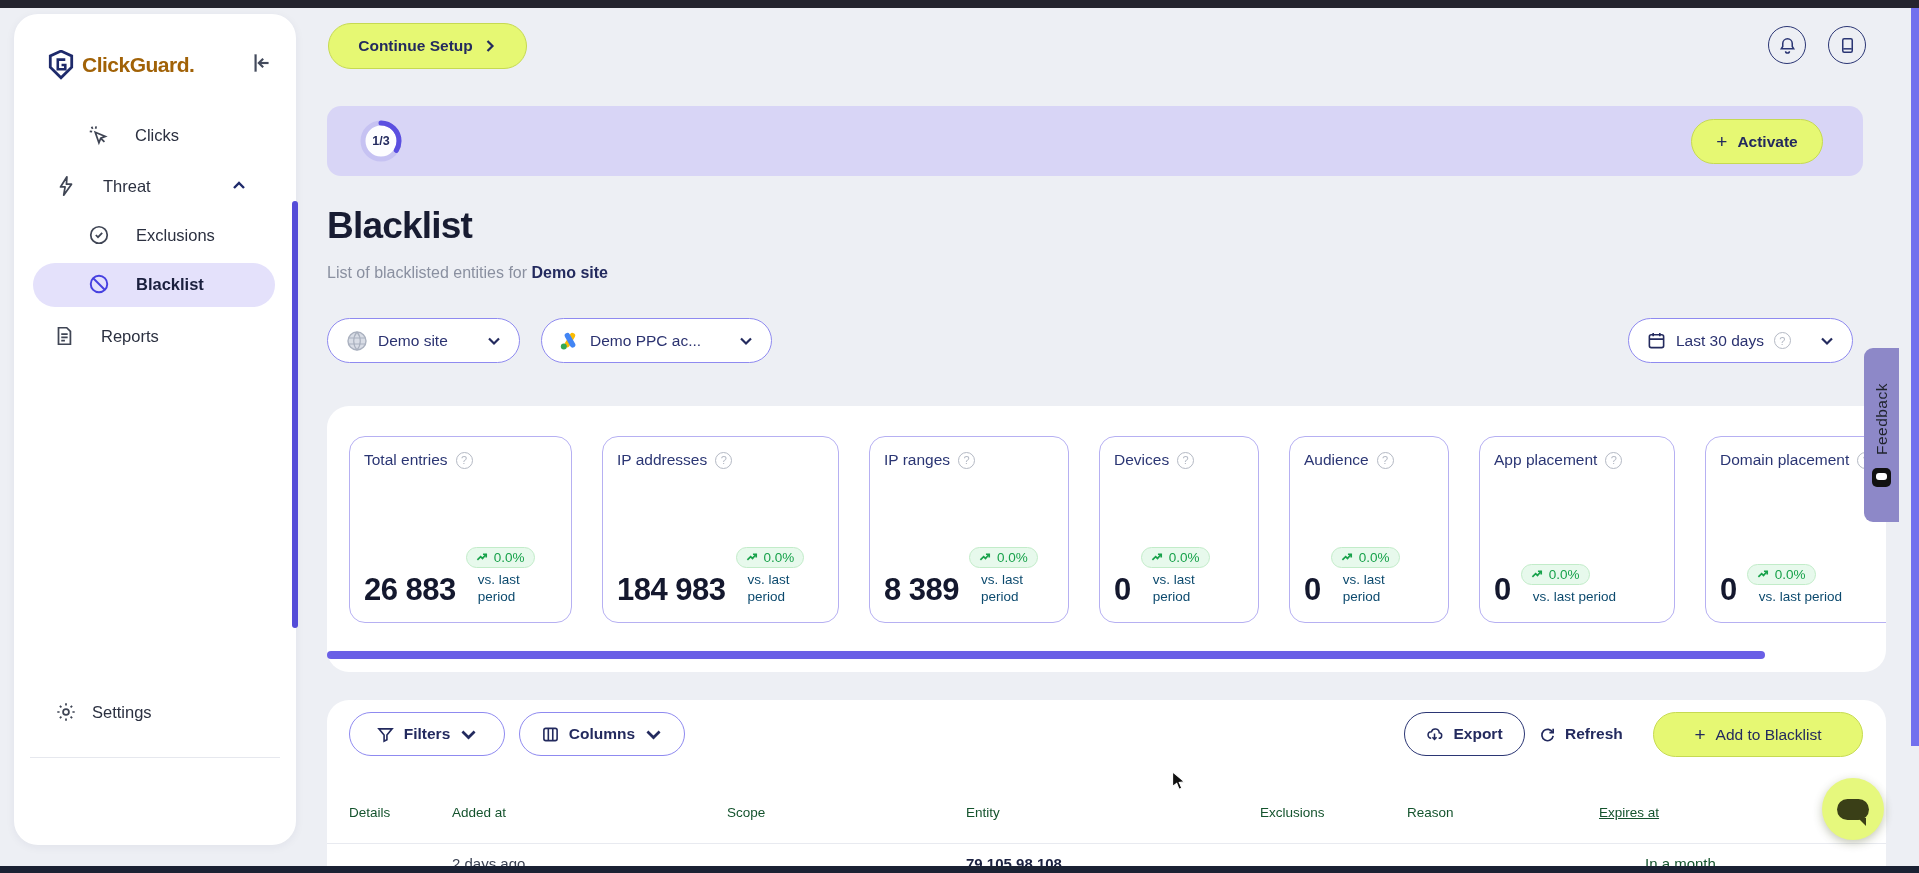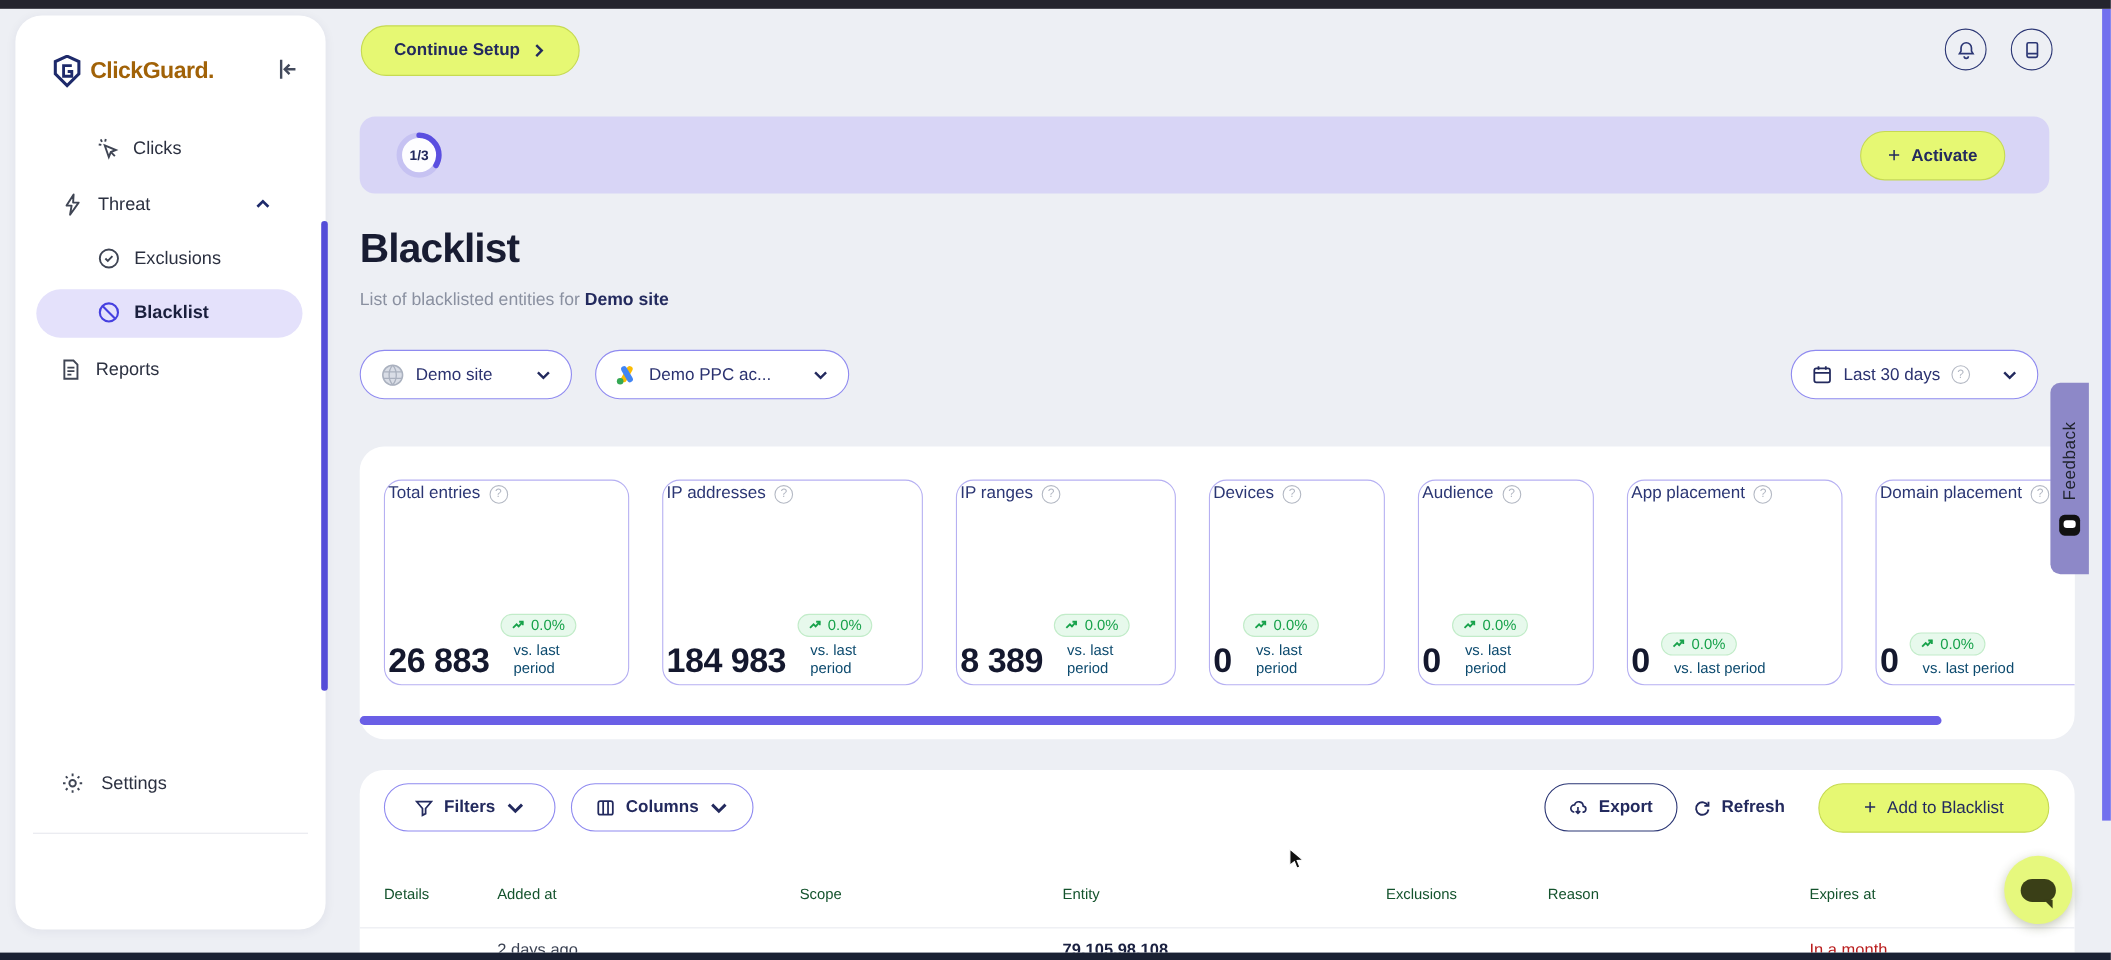--- a/index.html
+++ b/index.html
@@ -7,21 +7,21 @@
   body { font-family:"Liberation Sans", sans-serif; background:#edeff4; color:#2b3270; position:relative; }
   .strip-top { position:absolute; left:0; top:0; width:1919px; height:8px; background:#24242e; z-index:60; }
   .strip-bottom { position:absolute; left:0; bottom:0; width:1919px; height:7px; background:#1a2133; z-index:60; }
 
   
   .sidebar { position:absolute; left:14px; top:14px; width:282px; height:831px; background:#ffffff; border-radius:24px; box-shadow:0 2px 10px rgba(30,40,90,.06); z-index:5; }
   .logo-row { position:absolute; left:34px; top:36px; display:flex; align-items:center; gap:8px; }
   .logo-mark { width:26px; height:30px; color:#1e2a6b; }
   .logo-text { font-size:21px; font-weight:bold; color:#a16207; letter-spacing:-0.5px; }
   .collapse-btn { position:absolute; left:234px; top:36px; width:26px; height:26px; color:#434a5c; cursor:pointer; }
-  .nav-item { position:absolute; display:flex; align-items:center; gap:12px; font-size:16.5px; color:#2b3040; cursor:pointer; }
+  .nav-item { position:absolute; display:flex; align-items:center; gap:26px; font-size:16.5px; color:#2b3040; cursor:pointer; }
   .nav-item .nico { width:22px; height:22px; color:#3f4554; flex:0 0 auto; }
   .nav-clicks { left:73px; top:110px; }
   .nav-threat { left:41px; top:161px; width:192px; }
   .nav-threat .chev { margin-left:auto; width:16px; height:16px; color:#1e2a6b; }
   .nav-excl { left:74px; top:210px; }
   .nav-active-pill { position:absolute; left:19px; top:249px; width:242px; height:44px; background:#e4e1fb; border-radius:22px; }
   .nav-blacklist { left:74px; top:259px; font-weight:bold; color:#1a1f3d; }
   .nav-blacklist .nico { color:#4640e0; }
   .nav-reports { left:39px; top:311px; }
   .promo { position:absolute; left:17px; top:381px; width:246px; height:250px; background:linear-gradient(180deg,#e6eaf9,#dfe3f8); border-radius:22px; text-align:center; color:#252d63; }
@@ -64,21 +64,21 @@
   .page-subtitle b { color:#232a5e; }
   .pill { background:#fff; border:1.5px solid #8f8af0; border-radius:23px; display:flex; align-items:center; gap:10px; color:#2b3270; font-size:15.5px; font-weight:500; cursor:pointer; padding:0 18px; height:45px; position:absolute; top:318px; }
   .pill .chev { width:14px; height:14px; color:#232a5e; }
   .site-pill { left:327px; width:193px; }
   .ppc-pill { left:541px; width:231px; }
   .date-pill { left:1628px; width:225px; }
   .help-dot { width:17px; height:17px; border:1.3px solid #b4b9c4; border-radius:50%; color:#b4b9c4; font-size:11px; display:flex; align-items:center; justify-content:center; flex:0 0 auto; }
 
   
   .stats-wrap { position:absolute; left:327px; top:406px; width:1559px; height:266px; background:#fff; border-radius:22px; overflow:hidden; padding:30px 22px; display:flex; gap:30px; }
-  .scard { border:1.6px solid #b6b0f2; border-radius:16px; padding:3px; display:flex; flex-direction:column; justify-content:space-between; flex:0 0 auto; height:187px; background:#fff; }
+  .scard { border:1.6px solid #b6b0f2; border-radius:16px; padding:14px; display:flex; flex-direction:column; justify-content:space-between; flex:0 0 auto; height:187px; background:#fff; }
   .scard-title { display:flex; align-items:center; gap:8px; font-size:15.5px; color:#2b3674; white-space:nowrap; }
   .scard-bottom { display:flex; align-items:flex-end; gap:10px; }
   .scard-num { font-size:31px; font-weight:bold; color:#14182e; letter-spacing:-0.5px; white-space:nowrap; }
   .delta-col { display:flex; flex-direction:column; gap:3px; padding-bottom:2px; }
   .delta-pill { display:inline-flex; align-items:center; gap:5px; background:#e7f9ec; border:1px solid #c2ecc9; border-radius:12px; padding:2px 9px; font-size:13.5px; color:#18a24b; width:max-content; }
   .delta-pill svg { width:13px; height:13px; }
   .scard-cap { font-size:13.5px; color:#0c4a6e; line-height:1.3;margin-left:12px; }
   .cap-wrap { width:58px; }
   .h-scroll { position:absolute; left:327px; top:651px; width:1438px; height:8px; border-radius:4px; background:#6a5fe6; z-index:3; }
 
@@ -86,26 +86,26 @@
   .table-card { position:absolute; left:327px; top:700px; width:1559px; height:166px; background:#fff; border-radius:22px 22px 0 0; overflow:hidden; }
   .tpill { position:absolute; top:12px; height:44px; border-radius:22px; display:flex; align-items:center; gap:10px; font-size:15.5px; cursor:pointer; }
   .filters-pill { left:22px; width:156px; border:1.5px solid #8f8af0; color:#232a5e; font-weight:bold; justify-content:center; }
   .columns-pill { left:192px; width:166px; border:1.5px solid #8f8af0; color:#232a5e; font-weight:bold; justify-content:center; }
   .export-pill { left:1077px; width:121px; border:1.4px solid #2b3674; color:#232a5e; font-weight:bold; justify-content:center; }
   .refresh-btn { position:absolute; left:1212px; top:12px; height:44px; display:flex; align-items:center; gap:9px; font-size:15.5px; font-weight:bold; color:#232a5e; cursor:pointer; }
   .add-btn { position:absolute; left:1326px; top:12px; width:210px; height:45px; font-weight:500; }
   .tico { width:17px; height:17px; color:#232a5e; }
   .thead { position:absolute; top:105px; font-size:13.5px; color:#14532d; }
   .th-details { left:22px; } .th-added { left:125px; } .th-scope { left:400px; } .th-entity { left:639px; }
-  .th-excl { left:933px; } .th-reason { left:1080px; } .th-expires { left:1318px; }
+  .th-excl { left:933px; } .th-reason { left:1080px; } .th-expires { left:1272px;text-decoration:underline; }
   .thead-line { position:absolute; left:0; top:143px; width:1559px; height:1px; background:#e8eaf0; }
   .trow-frag { position:absolute; top:155px; font-size:15px; color:#232a5e; }
   .tf-added { left:125px; color:#3a4152; }
   .tf-entity { left:639px; font-weight:bold; color:#1a2040; }
-  .tf-expires { left:1318px; color:#b91c1c; }
+  .tf-expires { left:1318px; color:#14532d; }
 
   
   .feedback-tab { position:absolute; left:1864px; top:348px; width:35px; height:174px; background:#8d88c8; border-radius:9px 0 0 9px; display:flex; flex-direction:column; align-items:center; justify-content:center; gap:12px; cursor:pointer; z-index:7; }
   .feedback-text { writing-mode:vertical-rl; transform:rotate(180deg); font-size:15.5px; color:#20242e; letter-spacing:0.5px; }
   .feedback-icon { width:19px; height:19px; background:#111; border-radius:5px; position:relative; }
   .feedback-icon::after { content:""; position:absolute; left:4px; top:5px; width:11px; height:7px; border-radius:3px; background:#fff; }
   .v-scroll { position:absolute; left:1911px; top:8px; width:8px; height:738px; background:#7270ee; z-index:8; }
   .chat-fab { position:absolute; left:1822px; top:778px; width:62px; height:62px; border-radius:50%; background:#e6f87d; box-shadow:0 3px 10px rgba(60,70,20,.3); display:flex; align-items:center; justify-content:center; cursor:pointer; z-index:9; }
   .chat-glyph { position:relative; width:32px; height:21px; background:#3a3f17; border-radius:11px; }
   .chat-glyph::after { content:""; position:absolute; right:3px; bottom:-6px; border-left:8px solid transparent; border-top:8px solid #3a3f17; }

